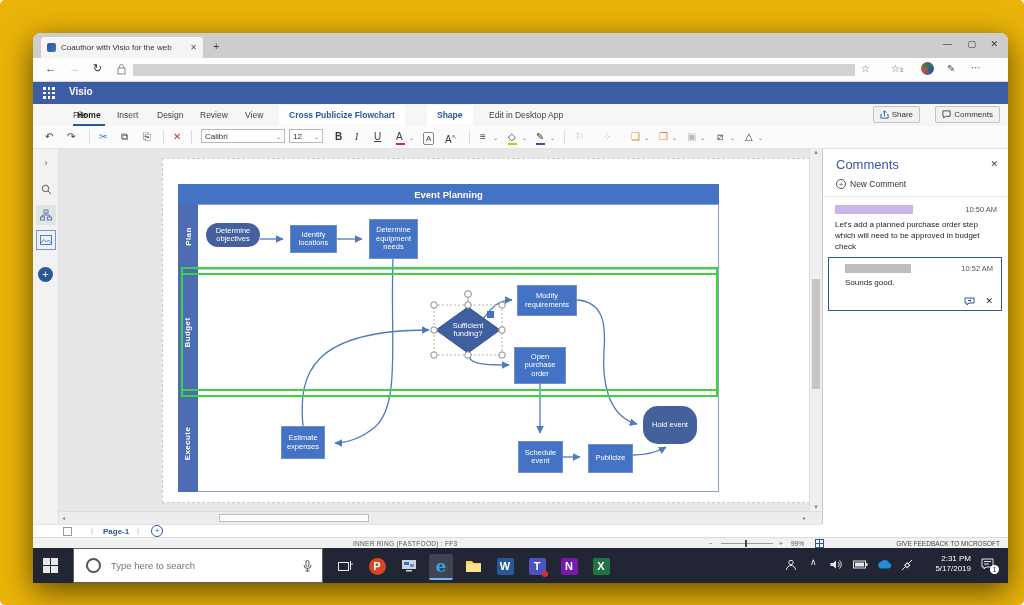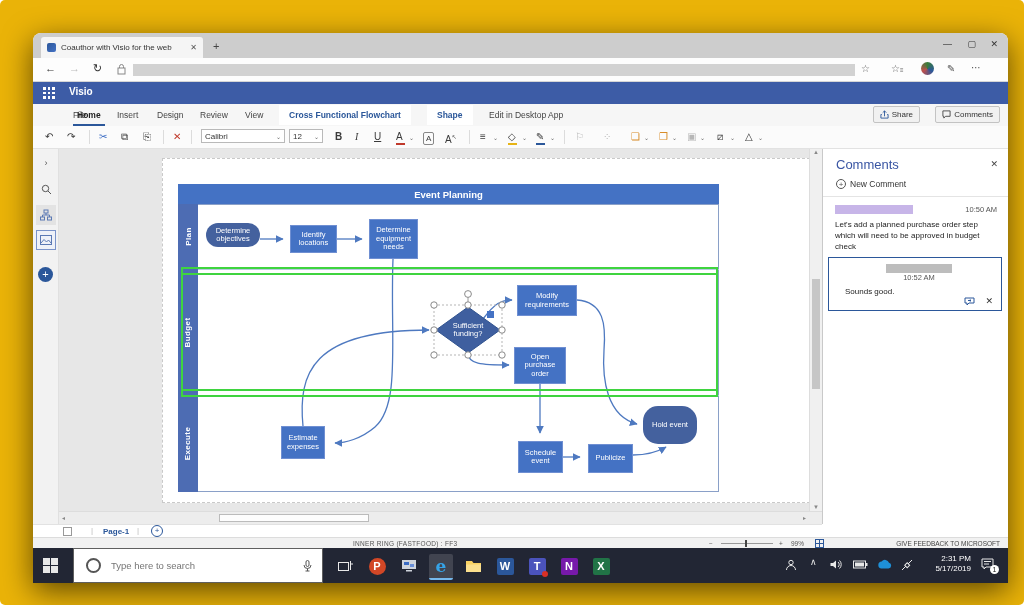--- a/index.html
+++ b/index.html
@@ -133,21 +133,21 @@
     <span class="abs brand">Visio</span>
   </div>
 
   <div class="abs ribbontabs">
     <span class="abs rtab" style="left:8px;margin-left:28px;">File</span>
     <span class="abs rtab active" style="left:40px;">Home</span>
     <span class="abs rtab" style="left:80px;">Insert</span>
     <span class="abs rtab" style="left:120px;">Design</span>
     <span class="abs rtab" style="left:163px;">Review</span>
     <span class="abs rtab" style="left:208px;">View</span>
-    <span class="abs ctab" style="left:246px;">Cross Functional Flowchart</span>
+    <span class="abs ctab" style="left:246px;">Cross Publicize Flowchart</span>
     <span class="abs ctab" style="left:394px;">Shape</span>
     <span class="abs rtab" style="left:452px;">Edit in Desktop App</span>
     <div class="abs rbtn" style="right:88px;">
       <svg width="9" height="9" viewBox="0 0 10 10">
             <path d="M5 7 V1 M3 3 L5 1 L7 3 M2 5 H1 V9 H9 V5 H8" fill="none" stroke="#2b579a"></path>
           </svg>
       <span>Share</span>
     </div>
     <div class="abs rbtn" style="right:8px;">
       <svg width="9" height="9" viewBox="0 0 10 10">
@@ -353,21 +353,21 @@
 
       <div class="abs" style="left:12px;top:56px;width:162px;">
         <div style="display:flex;justify-content:space-between;align-items:center;">
           <span class="namebar" style="width:78px;background:#c7b5e8;"></span>
           <span class="ctime">10:50 AM</span>
         </div>
         <div class="ctext" style="margin-top:6px;">Let's add a planned purchase order step which will need to be approved in budget check</div>
       </div>
 
       <div class="abs csel" style="left:5px;top:108px;width:174px;height:54px;box-sizing:border-box;">
-        <div style="display:flex;justify-content:center;align-items:center;margin:6px 8px 0 16px;flex-direction:column;">
+        <div style="display:flex;justify-content:space-between;align-items:center;margin:6px 8px 0 16px;">
           <span class="namebar" style="width:66px;background:#bdbdbd;"></span>
           <span class="ctime">10:52 AM</span>
         </div>
         <div class="ctext" style="margin:5px 8px 0 16px;">Sounds good.</div>
         <div style="position:absolute;right:8px;bottom:4px;display:flex;gap:10px;align-items:center;">
           <svg width="11" height="9" viewBox="0 0 11 9">
                 <path d="M1 1 H10 V6 H5 L3 8 V6 H1 Z" fill="none" stroke="#2b579a"></path>
                 <path d="M4 3.5 L7 3.5 M7 3.5 L5.8 2.4 M7 3.5 L5.8 4.6" stroke="#2b579a" fill="none"></path>
               </svg>
           <span style="font-size:9px;color:#333;">✕</span>

